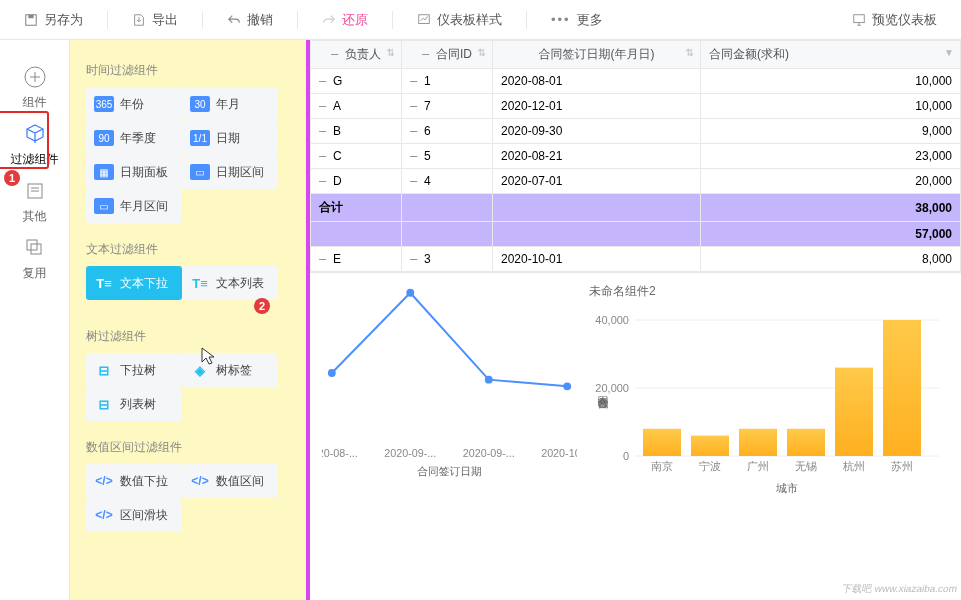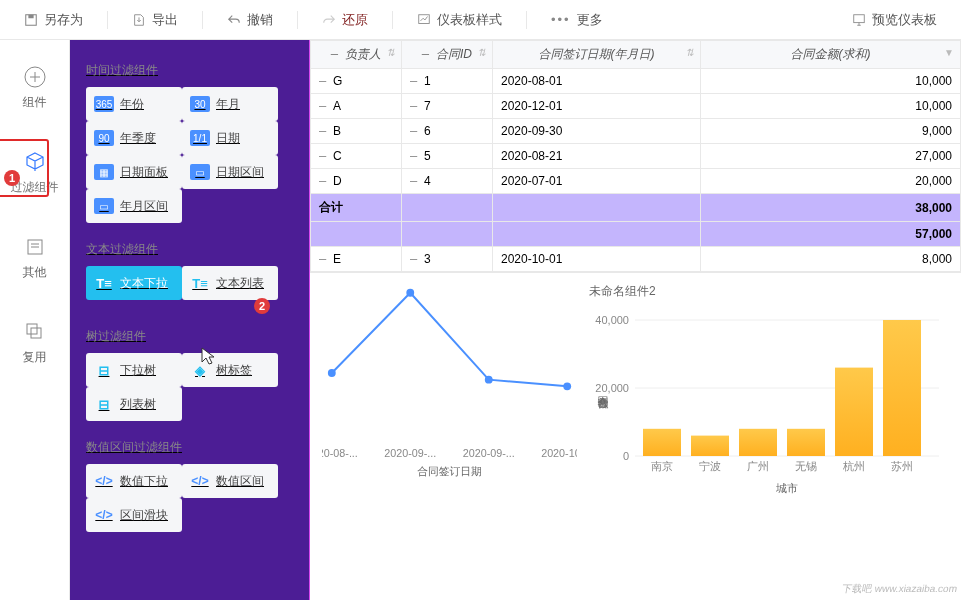--- a/index.html
+++ b/index.html
@@ -1,48 +1,48 @@
 <!DOCTYPE html>
 <html><head>
 <meta charset="utf-8">
 <style>
 * { margin:0; padding:0; box-sizing:border-box; font-family:"Microsoft YaHei",Arial,sans-serif; }
 body { width:961px; height:600px; background:#fff; position:relative; overflow:hidden; }
 .toolbar { height:40px; border-bottom:1px solid #e8e8e8; display:flex; align-items:center; padding:0 12px; gap:8px; }
 .tb-btn { display:flex; align-items:center; gap:6px; padding:4px 12px; font-size:13px; color:#555; cursor:pointer; }
-.tb-btn.disabled { color:#7f1d1d; }
+.tb-btn.disabled { color:#ec4899; }
 .tb-sep { width:1px; height:18px; background:#e8e8e8; margin:0 4px; }
 .tb-spacer { flex:1; }
 .ic { width:14px; height:14px; display:inline-block; }
 
 .body { display:flex; height:560px; }
-.sidebar { width:70px; border-right:1px solid #e8e8e8; display:flex; flex-direction:column; align-items:center; padding-top:20px; gap:28px; position:relative;text-align:center; }
+.sidebar { width:70px; border-right:1px solid #e8e8e8; display:flex; flex-direction:column; align-items:center; padding-top:20px; position:relative;text-align:center; }
 .sb-item { display:flex; flex-direction:column; align-items:center; gap:6px; font-size:12px; color:#666; cursor:pointer; padding:6px 10px; }
-.sb-item.active { color:#737373; }
+.sb-item.active { color:#000000; }
 .sb-highlight { border:2px solid #e02a2a; border-radius:3px; position:absolute; }
 .badge-num { position:absolute; width:16px; height:16px; border-radius:50%; background:#e13b3b; color:#fff; font-size:11px; display:flex; align-items:center; justify-content:center; font-weight:bold; }
 
-.sidepanel { width:240px; background:#4c1d95; border-right:1px solid #d946ef; padding:12px 16px; overflow-y:auto; font-size:13px;text-decoration:underline; }
+.sidepanel { width:240px; background:#fef9c3; border-right:4px solid #d946ef; padding:12px 16px; overflow-y:auto; font-size:13px; }
 .sp-section-title { color:#888; font-size:12px; margin:10px 0 8px; }
 .sp-grid { display:flex; flex-wrap:wrap; gap:0; }
 .sp-chip { width:96px; height:34px; background:#f5f6f8; border-radius:3px; display:flex; align-items:center; gap:6px; padding:0 8px; font-size:12px; color:#444; cursor:pointer; }
 .sp-chip.selected { background:#23bfef; color:#fff; }
 .sp-chip-ic { width:20px; height:16px; display:inline-flex; align-items:center; justify-content:center; font-size:10px; border-radius:2px; }
 .chip-blue { background:#4a90ff; color:#fff; }
 .chip-teal { color:#23bfef; font-weight:bold; font-size:13px; }
 .chip-blue2 { color:#4a90ff; font-weight:bold; font-size:12px; }
 
 .tooltip { position:absolute; background:#555; color:#fff; font-size:12px; padding:5px 10px; border-radius:2px; white-space:nowrap; z-index:10; }
 .cursor-ptr { position:absolute; z-index:11; }
 
 .main { flex:1; padding:0; overflow:hidden; display:flex; flex-direction:column; }
 .table-wrap { border-bottom:1px solid #e8e8e8; }
 .tbl { width:100%; border-collapse:collapse; font-size:12px; }
 .tbl th, .tbl td { border:1px solid #e8e8e8; padding:5px 8px; height:24px; }
-.tbl th { background:#f7f8fa; color:#555; font-weight:normal; position:relative;font-style:italic; }
+.tbl th { background:#f7f8fa; color:#555; font-weight:normal; position:relative; }
 .sort-ic { position:absolute; right:6px; top:6px; color:#bbb; font-size:10px; }
 .minus { color:#888; font-family:monospace; }
 .num { text-align:right; }
 .sum-row td { font-weight:bold; background:#c4b5fd; }
 
 .charts { flex:1; display:flex; gap:12px; padding:8px 12px 12px; }
 .chart-line { flex:1; position:relative; }
 .chart-bar { width:360px; }
 .chart-title { font-size:12px; color:#666; margin:2px 0 6px; }
 .axis-lbl { font-size:11px; fill:#888; }
@@ -223,21 +223,21 @@
   </div>
 
   <div class="main">
     <div class="table-wrap">
       <table class="tbl">
         <thead>
             <tr id="thead-row">
               <th style="width:14%;"><span class="minus">—</span>&nbsp;&nbsp;负责人<span class="sort-ic">⇅</span></th>
               <th style="width:14%;"><span class="minus">—</span>&nbsp;&nbsp;合同ID<span class="sort-ic">⇅</span></th>
               <th style="width:32%;">合同签订日期(年月日)<span class="sort-ic">⇅</span></th>
-              <th style="width:40%;text-align:center">合同金额(求和)<span class="sort-ic">▼</span></th>
+              <th style="width:40%;text-align:left">合同金额(求和)<span class="sort-ic">▼</span></th>
             </tr>
           </thead>
         <tbody id="tbody">
             <tr>
  <td><span class="minus">—</span>&nbsp;&nbsp;G</td>
  <td><span class="minus">—</span>&nbsp;&nbsp;1</td>
  <td>2020-08-01</td>
               <td class="num">10,000</td>
             </tr>
             <tr>
@@ -249,21 +249,21 @@
             <tr>
  <td><span class="minus">—</span>&nbsp;&nbsp;B</td>
  <td><span class="minus">—</span>&nbsp;&nbsp;6</td>
  <td>2020-09-30</td>
               <td class="num">9,000</td>
             </tr>
             <tr>
  <td><span class="minus">—</span>&nbsp;&nbsp;C</td>
  <td><span class="minus">—</span>&nbsp;&nbsp;5</td>
  <td>2020-08-21</td>
-              <td class="num">27,000</td>
+              <td class="num">23,000</td>
             </tr>
             <tr>
  <td><span class="minus">—</span>&nbsp;&nbsp;D</td>
  <td><span class="minus">—</span>&nbsp;&nbsp;4</td>
  <td>2020-07-01</td>
               <td class="num">20,000</td>
             </tr>
             <tr class="sum-row">
               <td>合计</td>
               <td></td>

